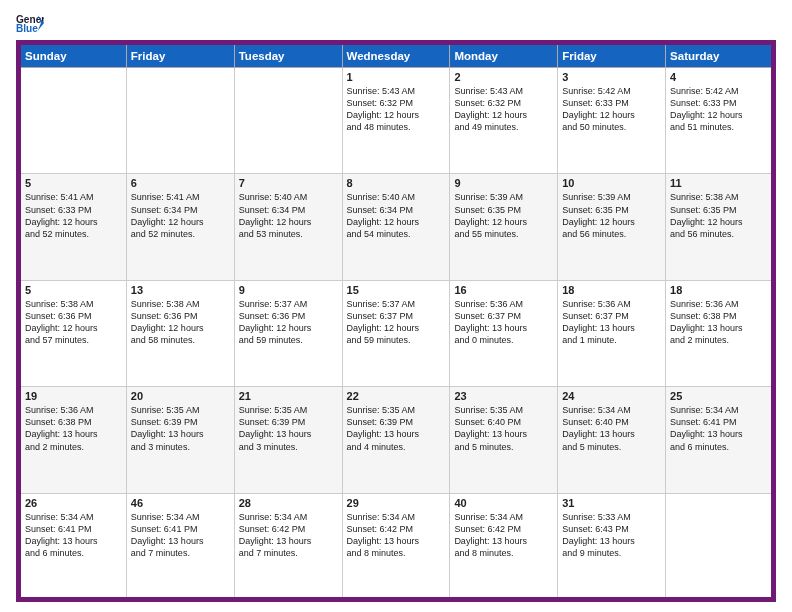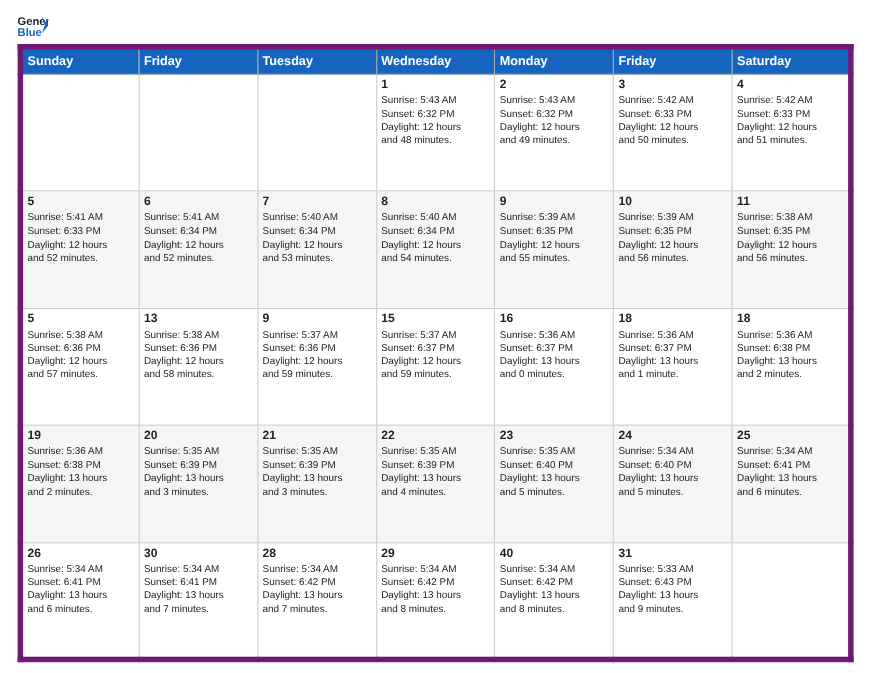--- a/index.html
+++ b/index.html
@@ -314,21 +314,21 @@
         </tr>
         <tr class="row-odd">
           <td>
             <span class="day-number">26</span>
             <div class="cell-text" style="white-space: pre-line;">Sunrise: 5:34 AM
 Sunset: 6:41 PM
 Daylight: 13 hours
 and 6 minutes.</div>
           </td>
           <td>
-            <span class="day-number">30</span>
+            <span class="day-number">46</span>
             <div class="cell-text" style="white-space: pre-line;">Sunrise: 5:34 AM
 Sunset: 6:41 PM
 Daylight: 13 hours
 and 7 minutes.</div>
           </td>
           <td>
             <span class="day-number">28</span>
             <div class="cell-text" style="white-space: pre-line;">Sunrise: 5:34 AM
 Sunset: 6:42 PM
 Daylight: 13 hours

